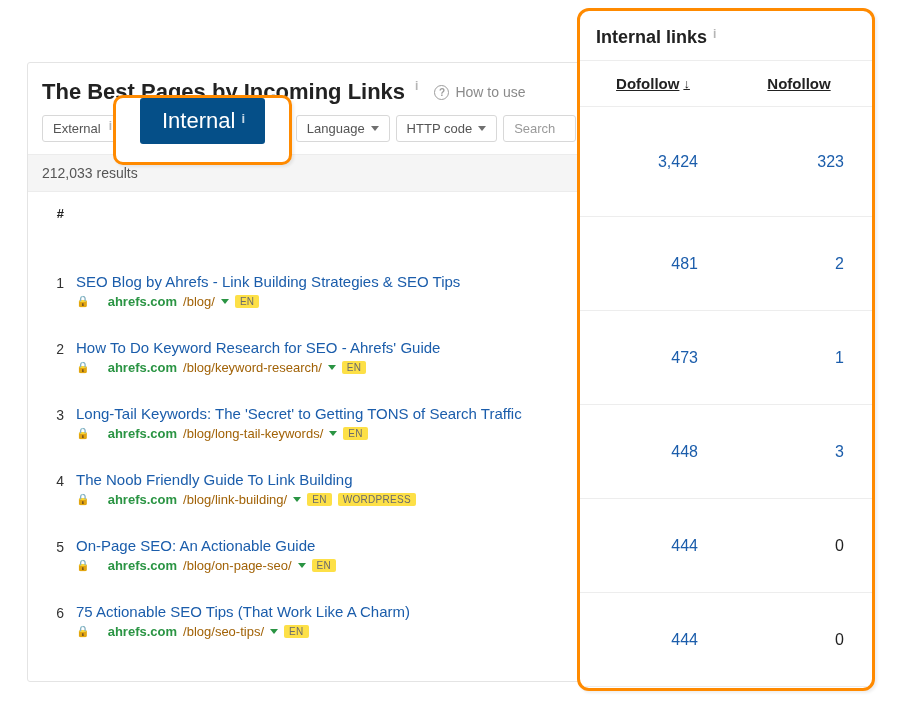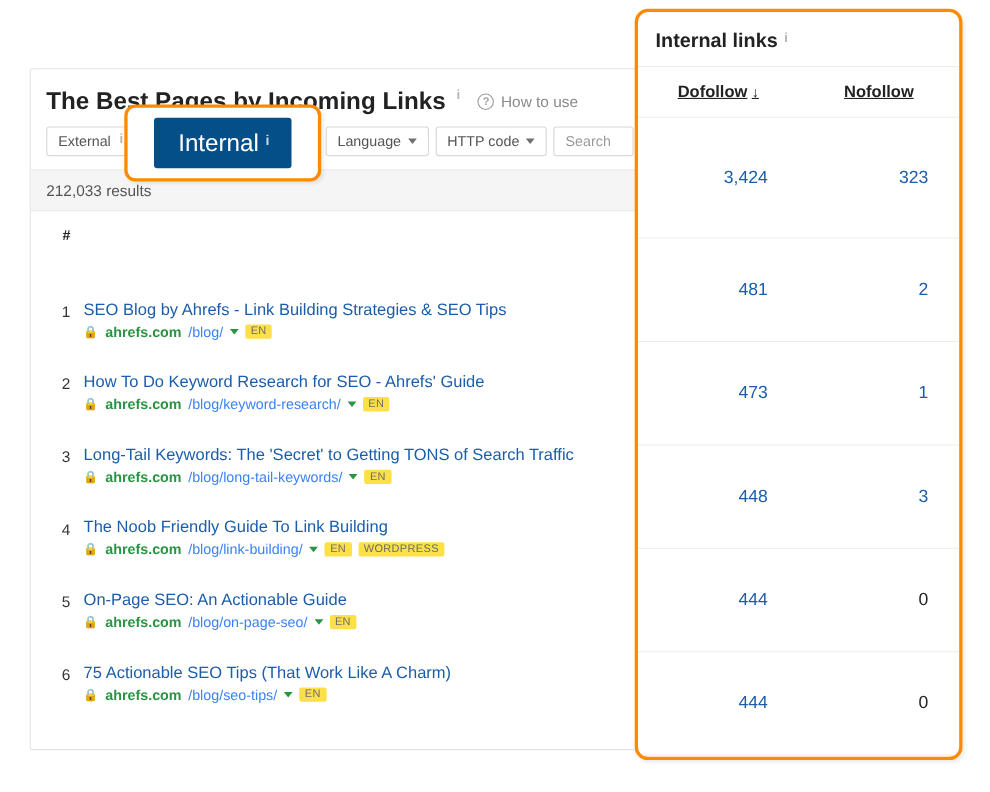--- a/index.html
+++ b/index.html
@@ -48,22 +48,22 @@
   .col-page { flex:1; }
 
   .rows { padding: 10px 14px 0 14px; }
   .row { display:flex; padding: 14px 0 16px 0; font-size:14px;}
   .idx { width:34px; text-align:right; padding-right:12px; color:#333; padding-top:2px;}
   .page-cell { flex:1; }
   .pg-title { color:#1b5dab; font-size:15px; margin-bottom:4px; }
   .pg-title a { color:#1b5dab; text-decoration:none; }
   .url-line { display:flex; align-items:center; gap:6px; font-size:13px;}
   .lock { color:#2a9443; font-size:11px; }
-  .domain { color:#2a9443; font-weight:700; }
-  .path { color:#3b82f6; }
+  .domain { color:#2a9443; font-weight:700;margin-left:12px; }
+  .path { color:#a16207; }
   .caret-green { width:0;height:0;border-left:4px solid transparent;border-right:4px solid transparent;border-top:5px solid #2a9443;display:inline-block;}
   .tag { font-size:10px; color:#6b6b6b; background:#fde047; padding:1px 5px; border-radius:2px; letter-spacing:.3px;}
 
   
   .right-panel {
     position:absolute; left:577px; top:8px; width:298px; height:683px;
     border:3px solid #ff8a00; border-radius:12px; background:#fff;
     box-shadow: 2px 2px 3px rgba(0,0,0,0.07);
     overflow:hidden;
   }
@@ -73,21 +73,21 @@
   .sort-arrow { font-size:13px; }
   .rp-row { display:flex; border-bottom:1px solid #ededed; height:94px; align-items:center;}
   .rp-row:first-of-type { height:110px; }
   .rp-cell { flex:1; text-align:right; padding-right:28px; font-size:16px; color:#1b5dab;}
   .rp-cell.black { color:#222; }
 
   
   .internal-callout {
     position:absolute; left:113px; top:95px; width:179px; height:70px;
     border:3px solid #ff8a00; border-radius:10px; background:#fff;
-    display:flex;align-items:center;justify-content:center;
+    display:flex;align-items:flex-start;justify-content:center;
     box-shadow: 2px 2px 3px rgba(0,0,0,0.07);
   }
   .internal-btn {
     background:#054f88; color:#fff; font-size:22px;
     padding:10px 20px 10px 22px; border-radius:3px;
     display:flex;align-items:center;gap:6px;
     cursor:pointer;
   }
   .internal-btn .i { color:#c6d8e6; font-size:13px; font-weight:700; position:relative; top:-3px;}
 </style>

